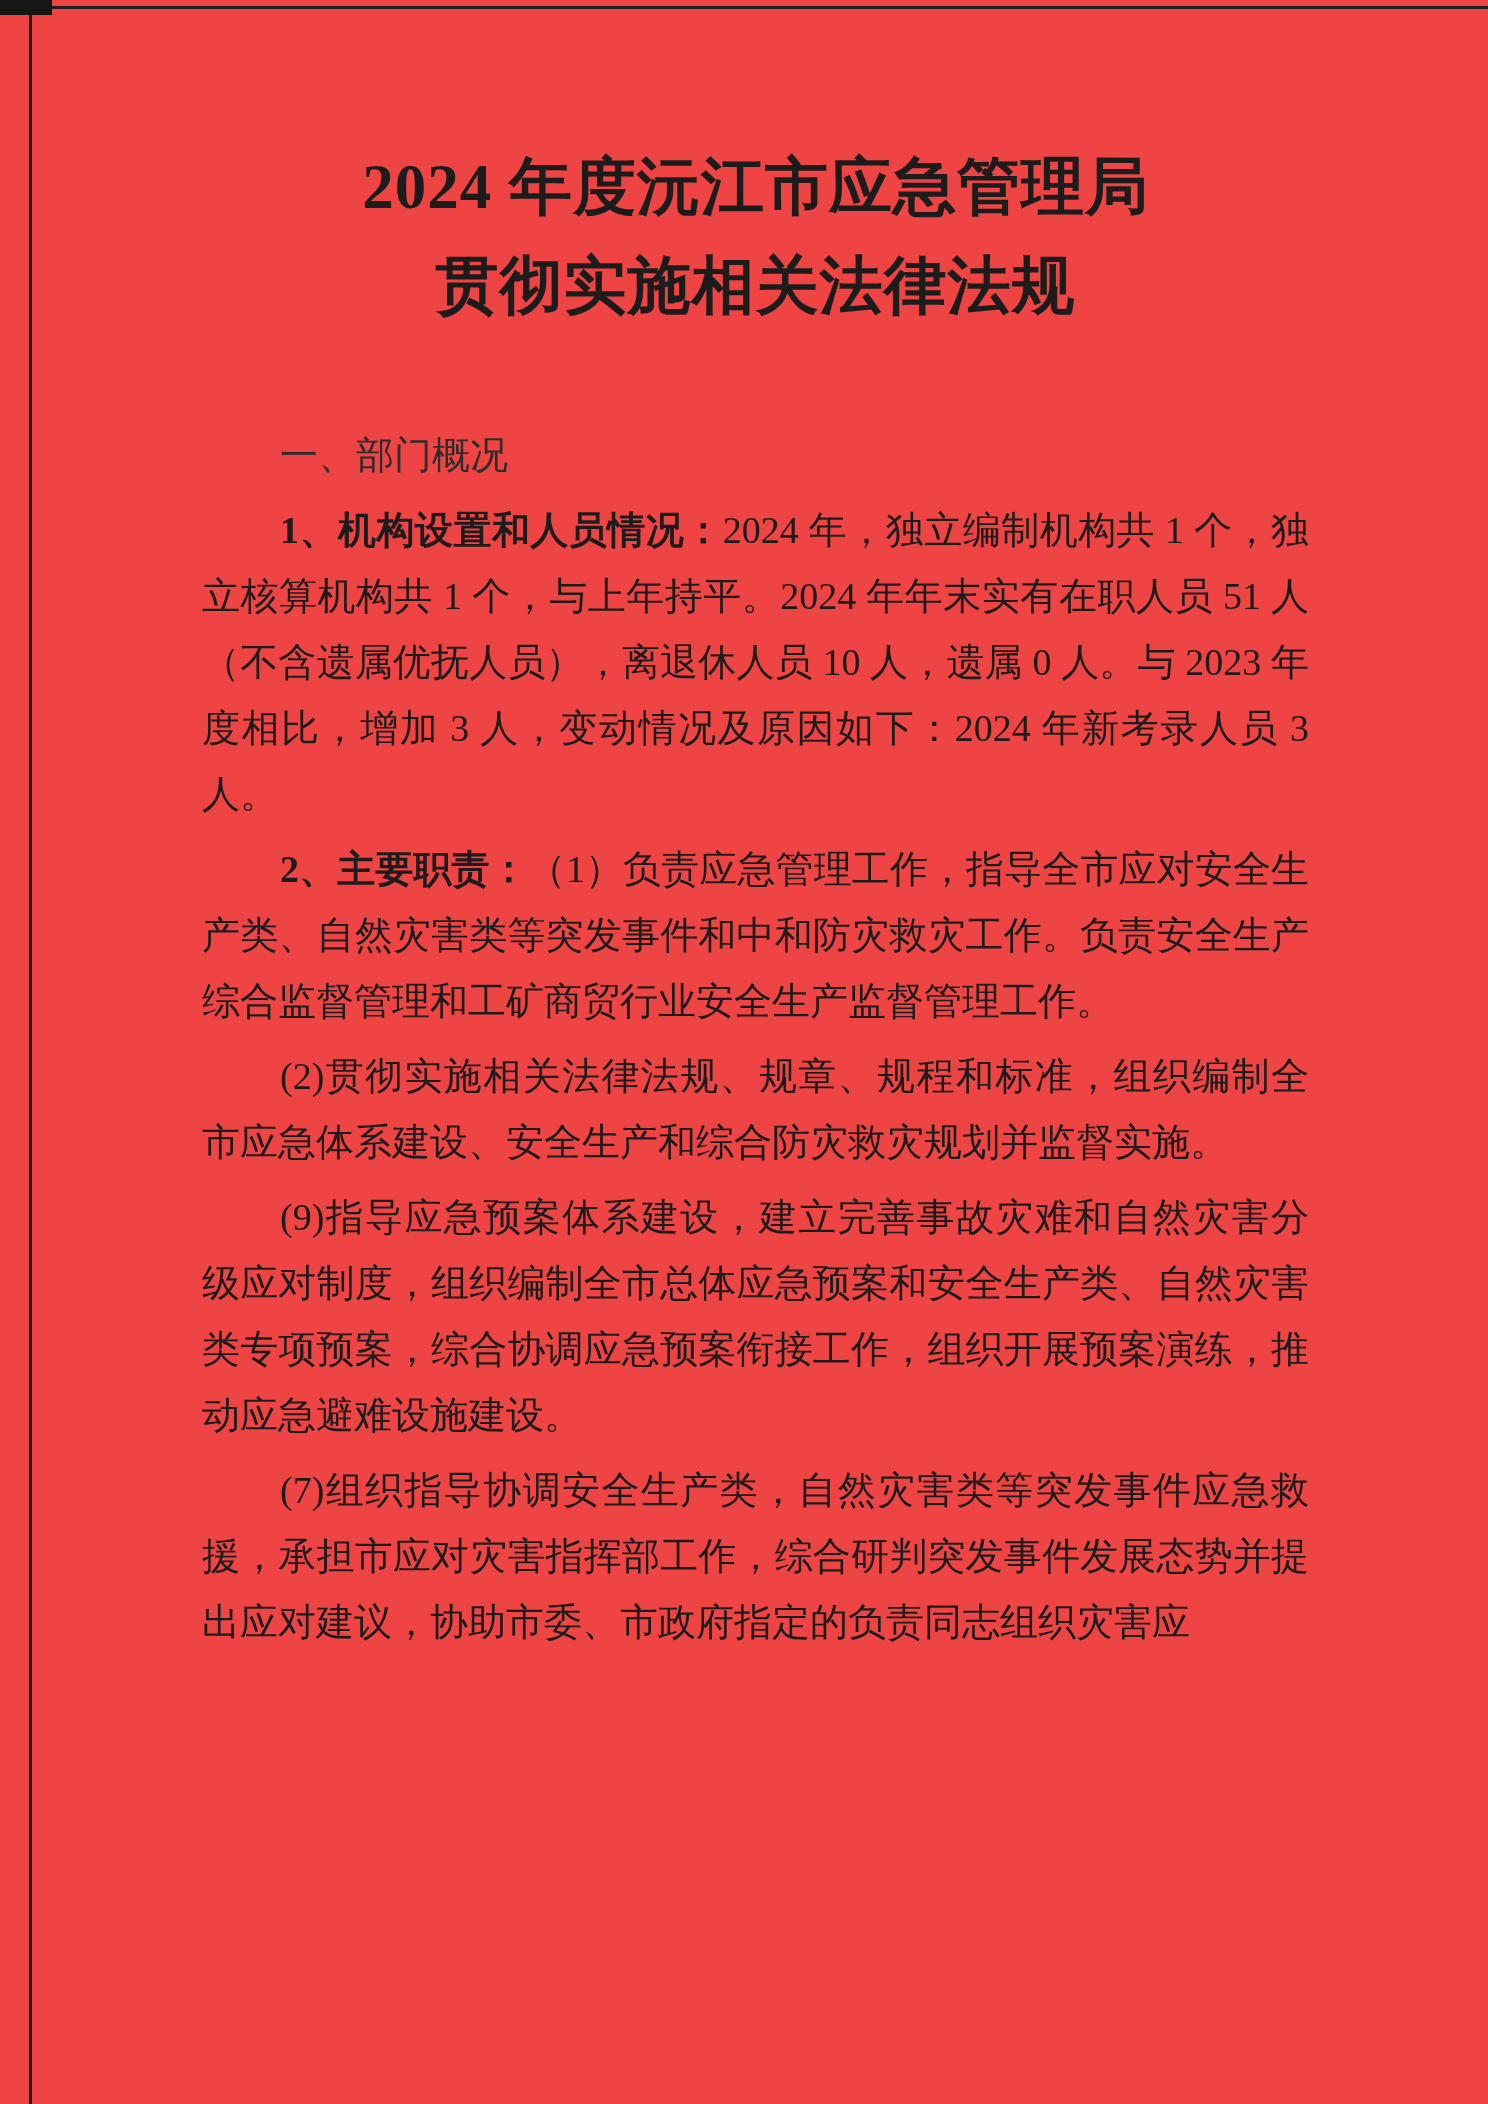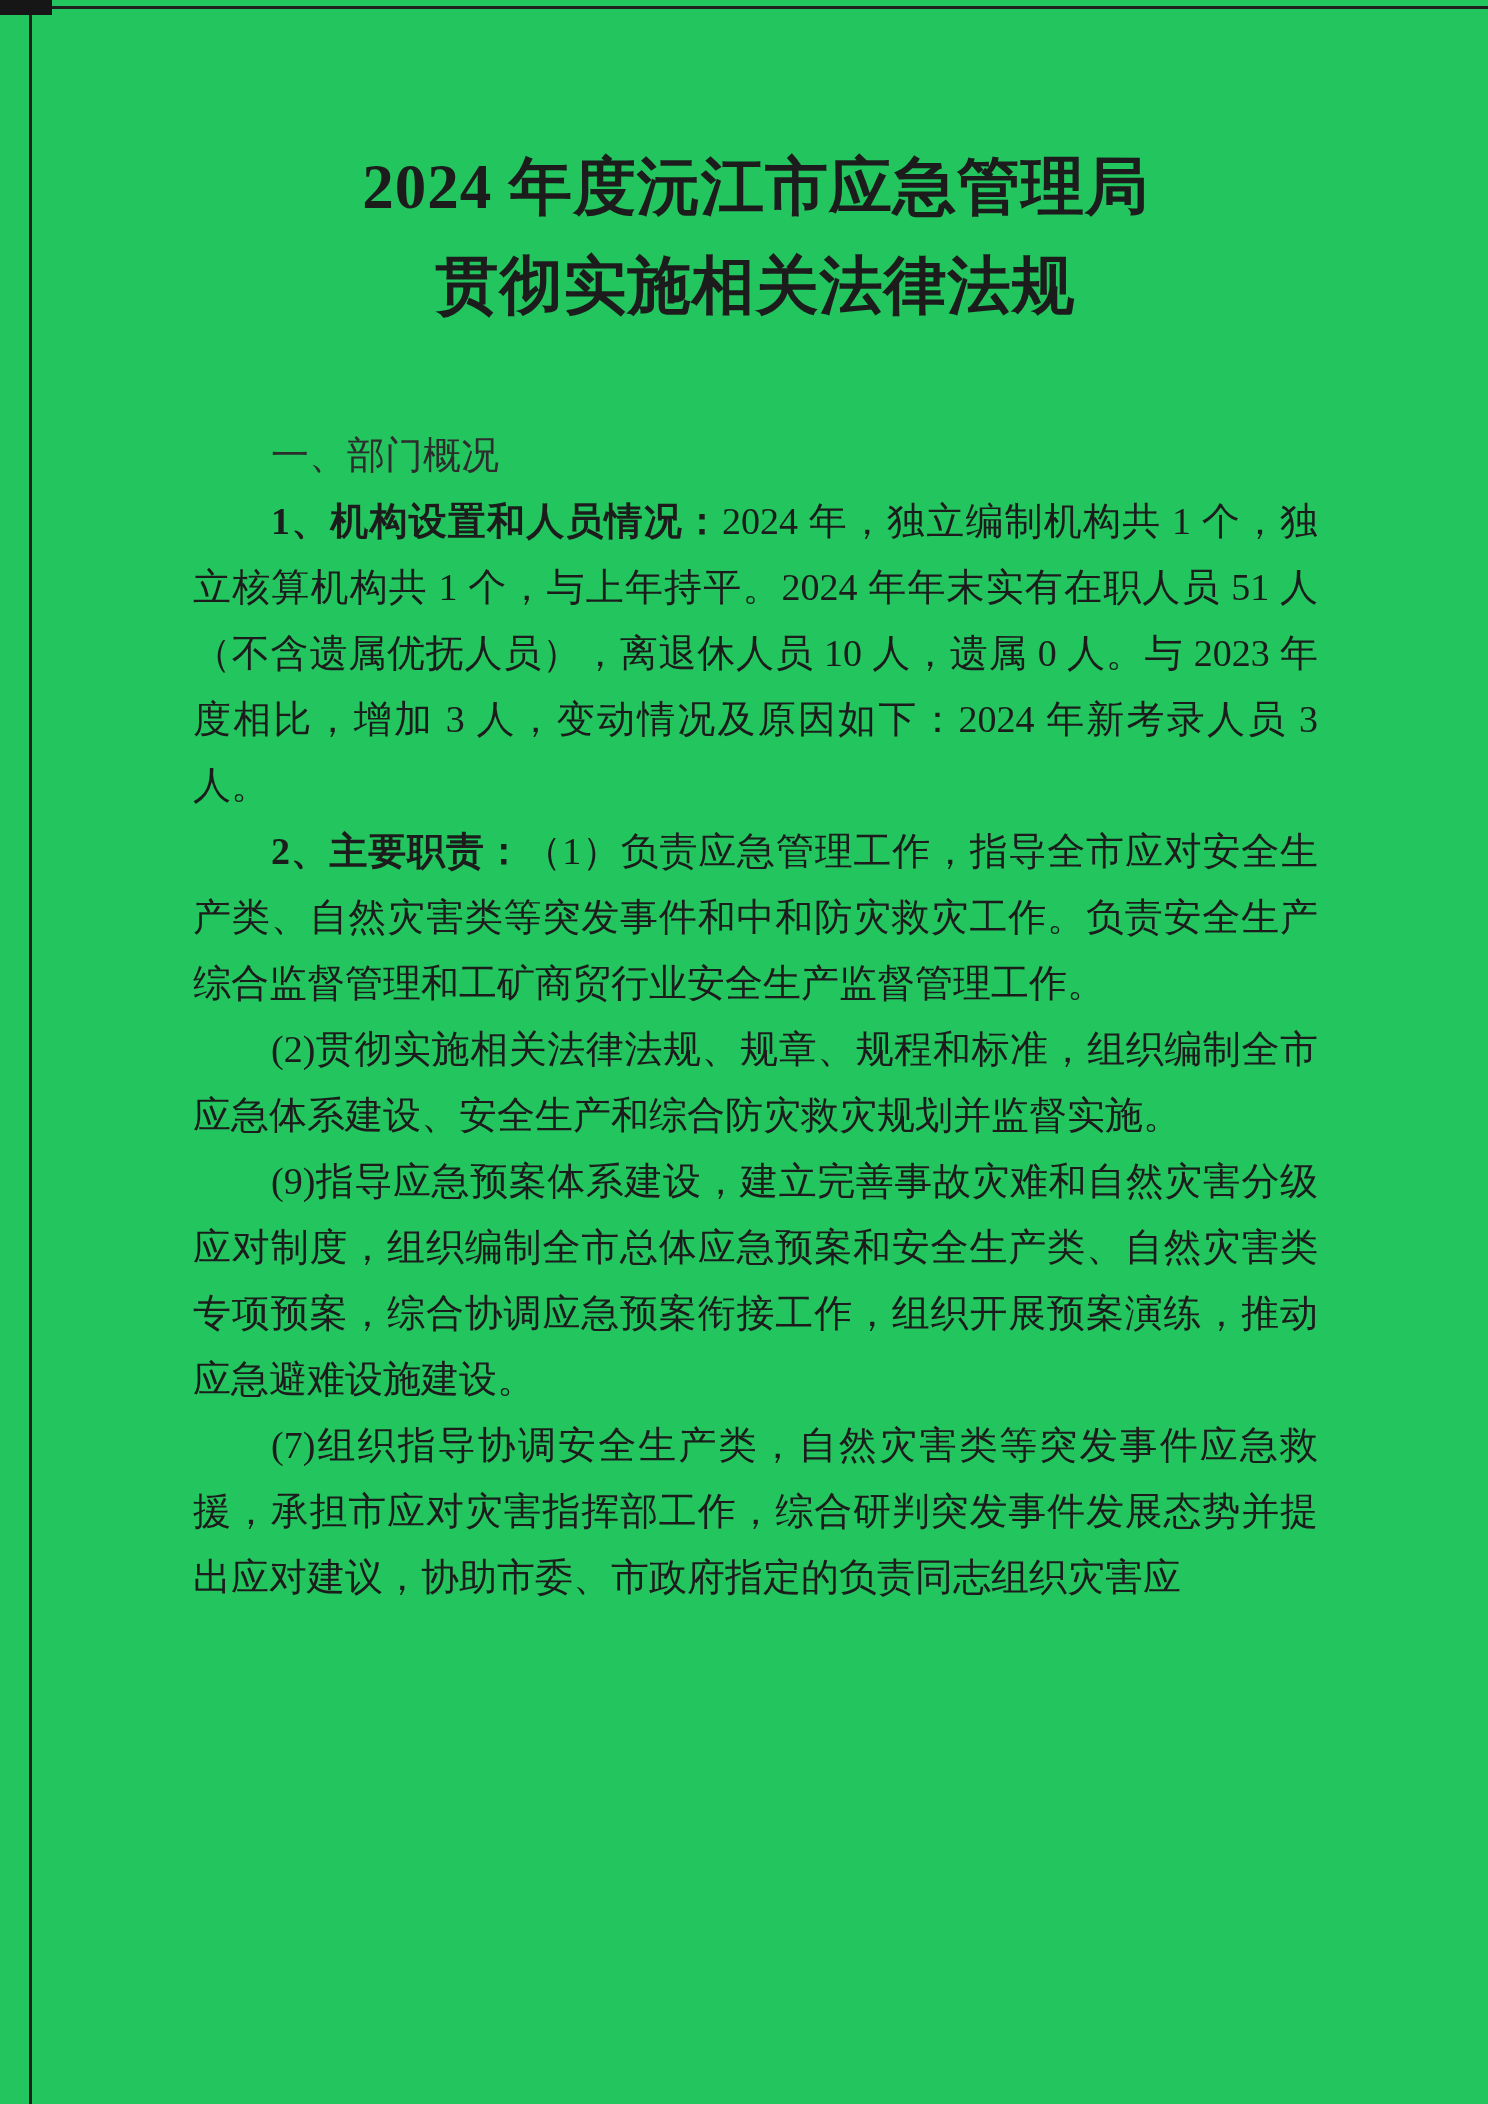--- a/index.html
+++ b/index.html
@@ -4,21 +4,21 @@
 <style>
   html, body {
     margin: 0;
     padding: 0;
     background: #ffffff;
   }
   .page {
     position: relative;
     width: 1488px;
     height: 2104px;
-    background: #22c55e;
+    background: #ef4444;
     overflow: hidden;
     font-family: "Liberation Serif", "DejaVu Serif", serif;
     color: #1c1c1c;
   }
   
   .edge-top {
     position: absolute;
     top: 6px; left: 0; right: 0;
     height: 3px;
     background: #1f1f1f;
@@ -52,21 +52,21 @@
   }
   .title .tline { display: block; white-space: nowrap; }
   .body-text {
     margin-top: 86px;
     font-size: 38px;
     line-height: 66px;
     text-align: justify;
     text-align-last: left;
   }
   .para {
-    margin: 0;
+    margin: 9px;
     text-indent: 78px;
   }
   .heading-l1 { font-weight: 400; color: #2d2d2d; }
   .heading-l2 { font-weight: 700; }
   .lead { font-weight: 700; }
 </style>
 </head>
 <body>
 
 <div class="page">

